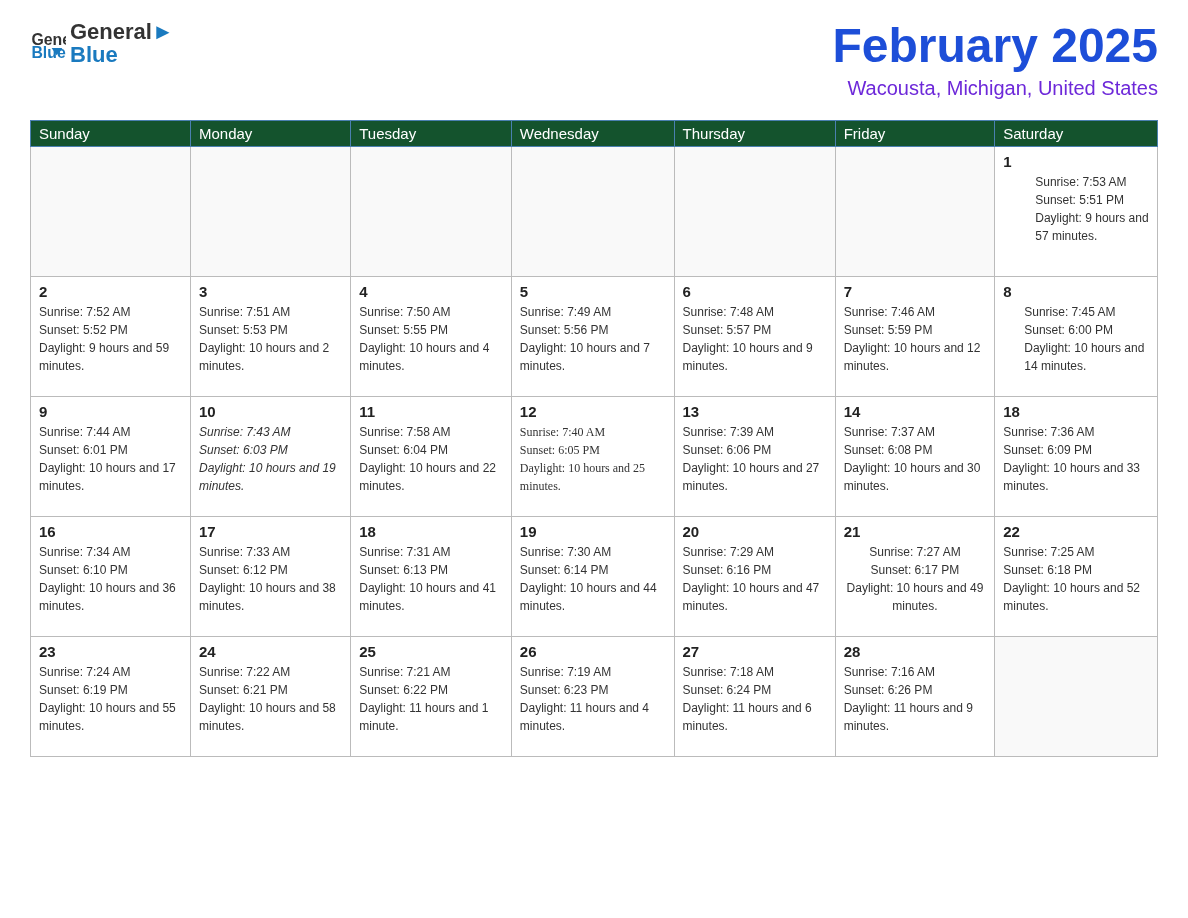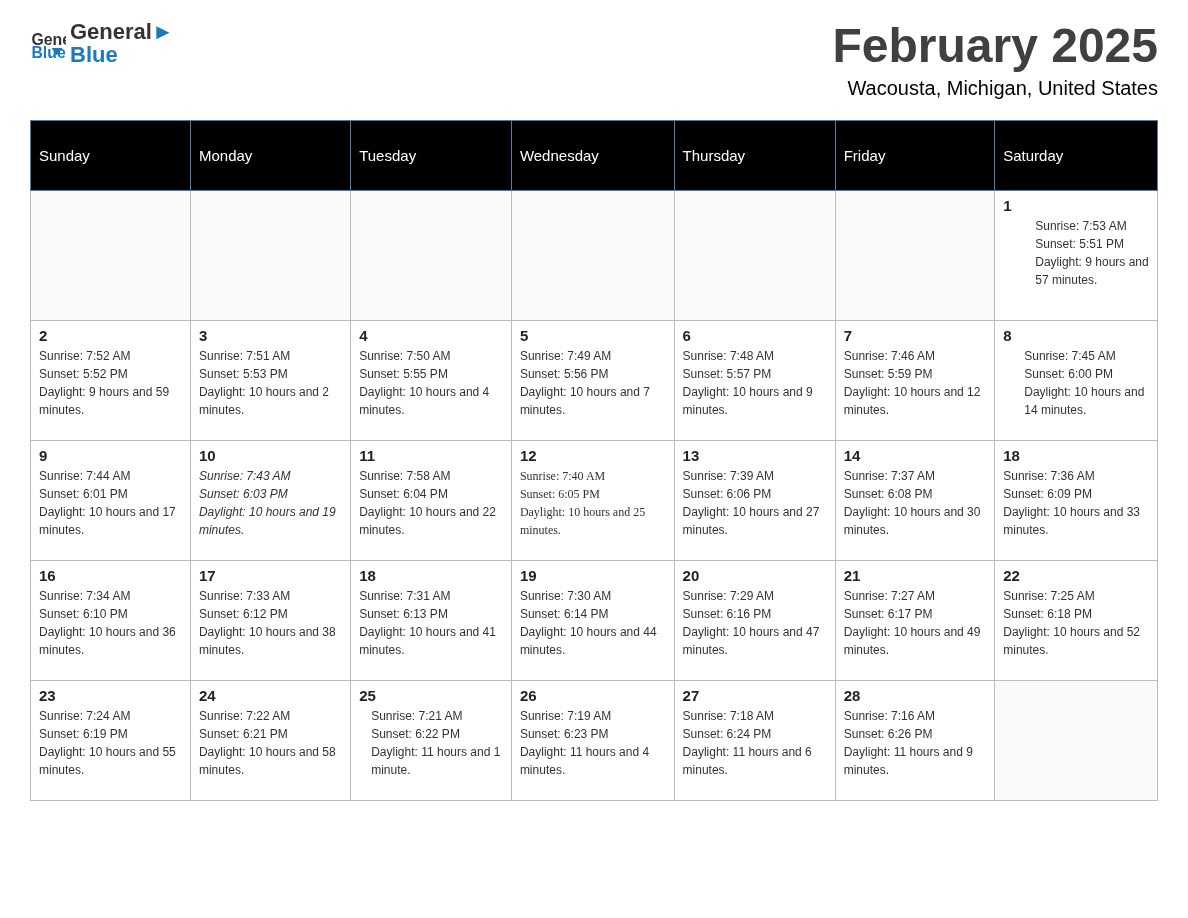--- a/index.html
+++ b/index.html
@@ -27,40 +27,40 @@
       width: 36px;
       height: 36px;
       margin-right: 4px;
     }
     .title-block {
       text-align: right;
     }
     .title-block h1 {
       font-size: 48px;
       font-weight: bold;
-      color: #404040;
+      color: #1d4ed8;
       line-height: 1.1;
     }
     .title-block h2 {
       font-size: 20px;
       font-weight: normal;
-      color: #000000;
+      color: #6d28d9;
       margin-top: 4px;
     }
     .calendar {
       width: 100%;
       border-collapse: collapse;
       border: 1px solid #999;
     }
     .calendar thead tr th {
-      background-color: #000000;
+      background-color: #14532d;
       color: #fff;
       font-size: 15px;
       font-weight: normal;
-      padding: 26px 8px;
+      padding: 4px 8px;
       text-align: left;
       border: 1px solid #4a80b0;
     }
     .calendar tbody tr td {
       width: 170px;
       vertical-align: top;
       border: 1px solid #bbb;
       padding: 6px 8px;
       font-size: 12.5px;
       color: #333;
@@ -250,21 +250,21 @@
 Daylight: 10 hours and 44 minutes.</div>
         </td>
         <td>
           <span class="day-number">20</span>
           <div class="day-info" style="white-space: pre-line;">Sunrise: 7:29 AM
 Sunset: 6:16 PM
 Daylight: 10 hours and 47 minutes.</div>
         </td>
         <td>
           <span class="day-number">21</span>
-          <div class="day-info" style="white-space: pre-line;">Sunrise: 7:27 AM
+          <div class="day-info" style="white-space: pre-line; text-align: center;">Sunrise: 7:27 AM
 Sunset: 6:17 PM
 Daylight: 10 hours and 49 minutes.</div>
         </td>
         <td>
           <span class="day-number">22</span>
           <div class="day-info" style="white-space: pre-line;">Sunrise: 7:25 AM
 Sunset: 6:18 PM
 Daylight: 10 hours and 52 minutes.</div>
         </td>
       </tr>
@@ -276,21 +276,21 @@
 Daylight: 10 hours and 55 minutes.</div>
         </td>
         <td>
           <span class="day-number">24</span>
           <div class="day-info" style="white-space: pre-line;">Sunrise: 7:22 AM
 Sunset: 6:21 PM
 Daylight: 10 hours and 58 minutes.</div>
         </td>
         <td>
           <span class="day-number">25</span>
-          <div class="day-info" style="white-space: pre-line; margin-left: 12px;">Sunrise: 7:21 AM
+          <div class="day-info" style="white-space: pre-line;">Sunrise: 7:21 AM
 Sunset: 6:22 PM
 Daylight: 11 hours and 1 minute.</div>
         </td>
         <td>
           <span class="day-number">26</span>
           <div class="day-info" style="white-space: pre-line;">Sunrise: 7:19 AM
 Sunset: 6:23 PM
 Daylight: 11 hours and 4 minutes.</div>
         </td>
         <td>

